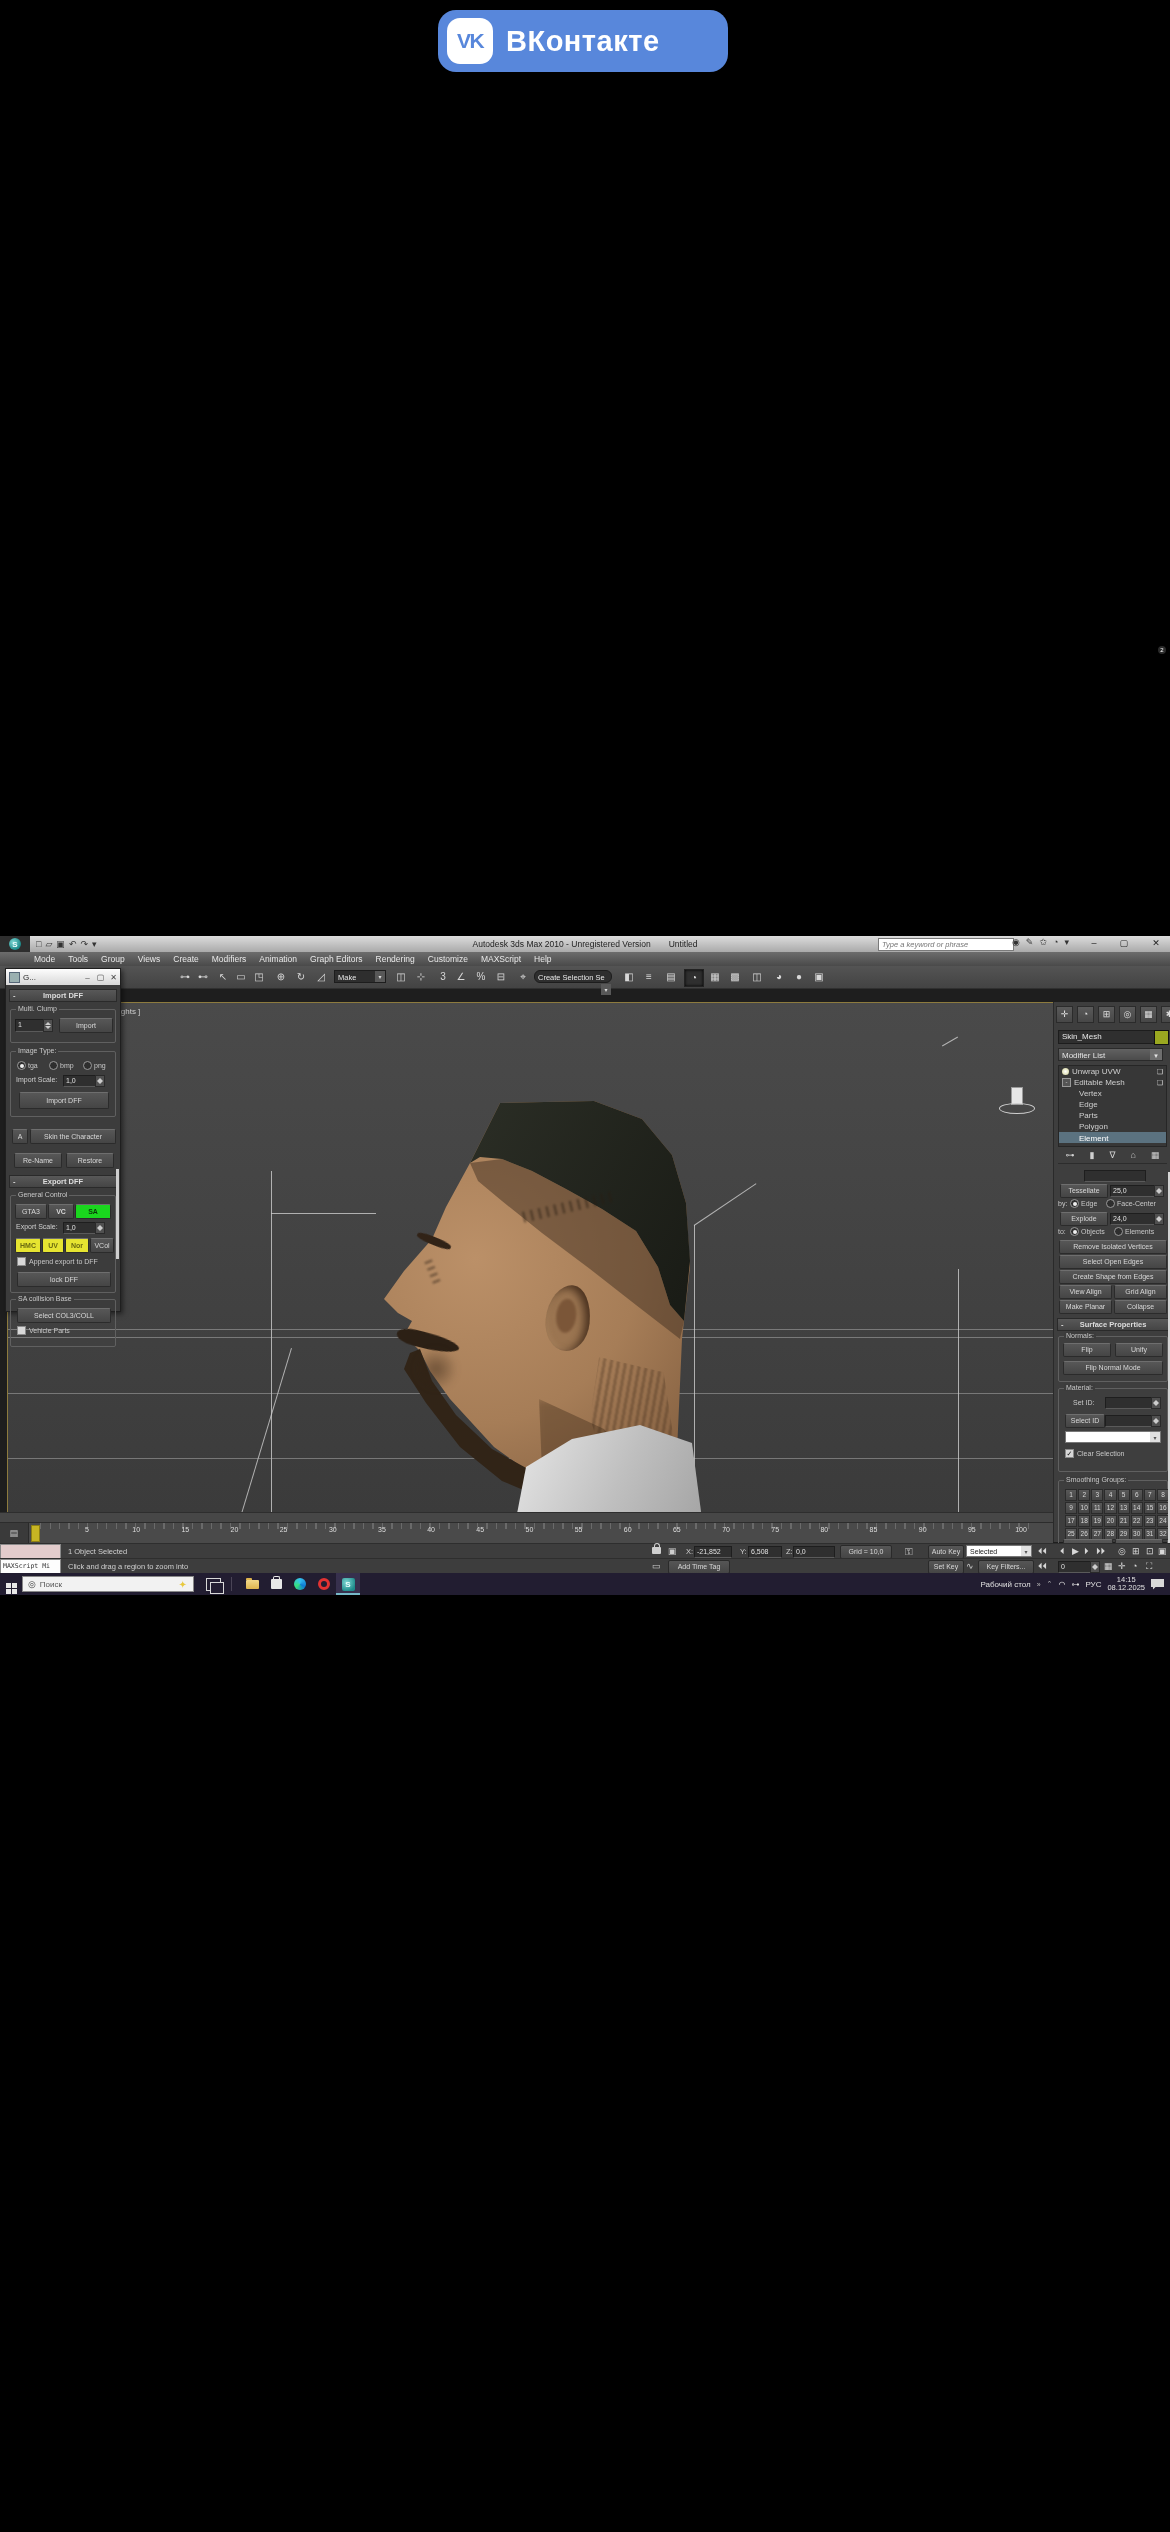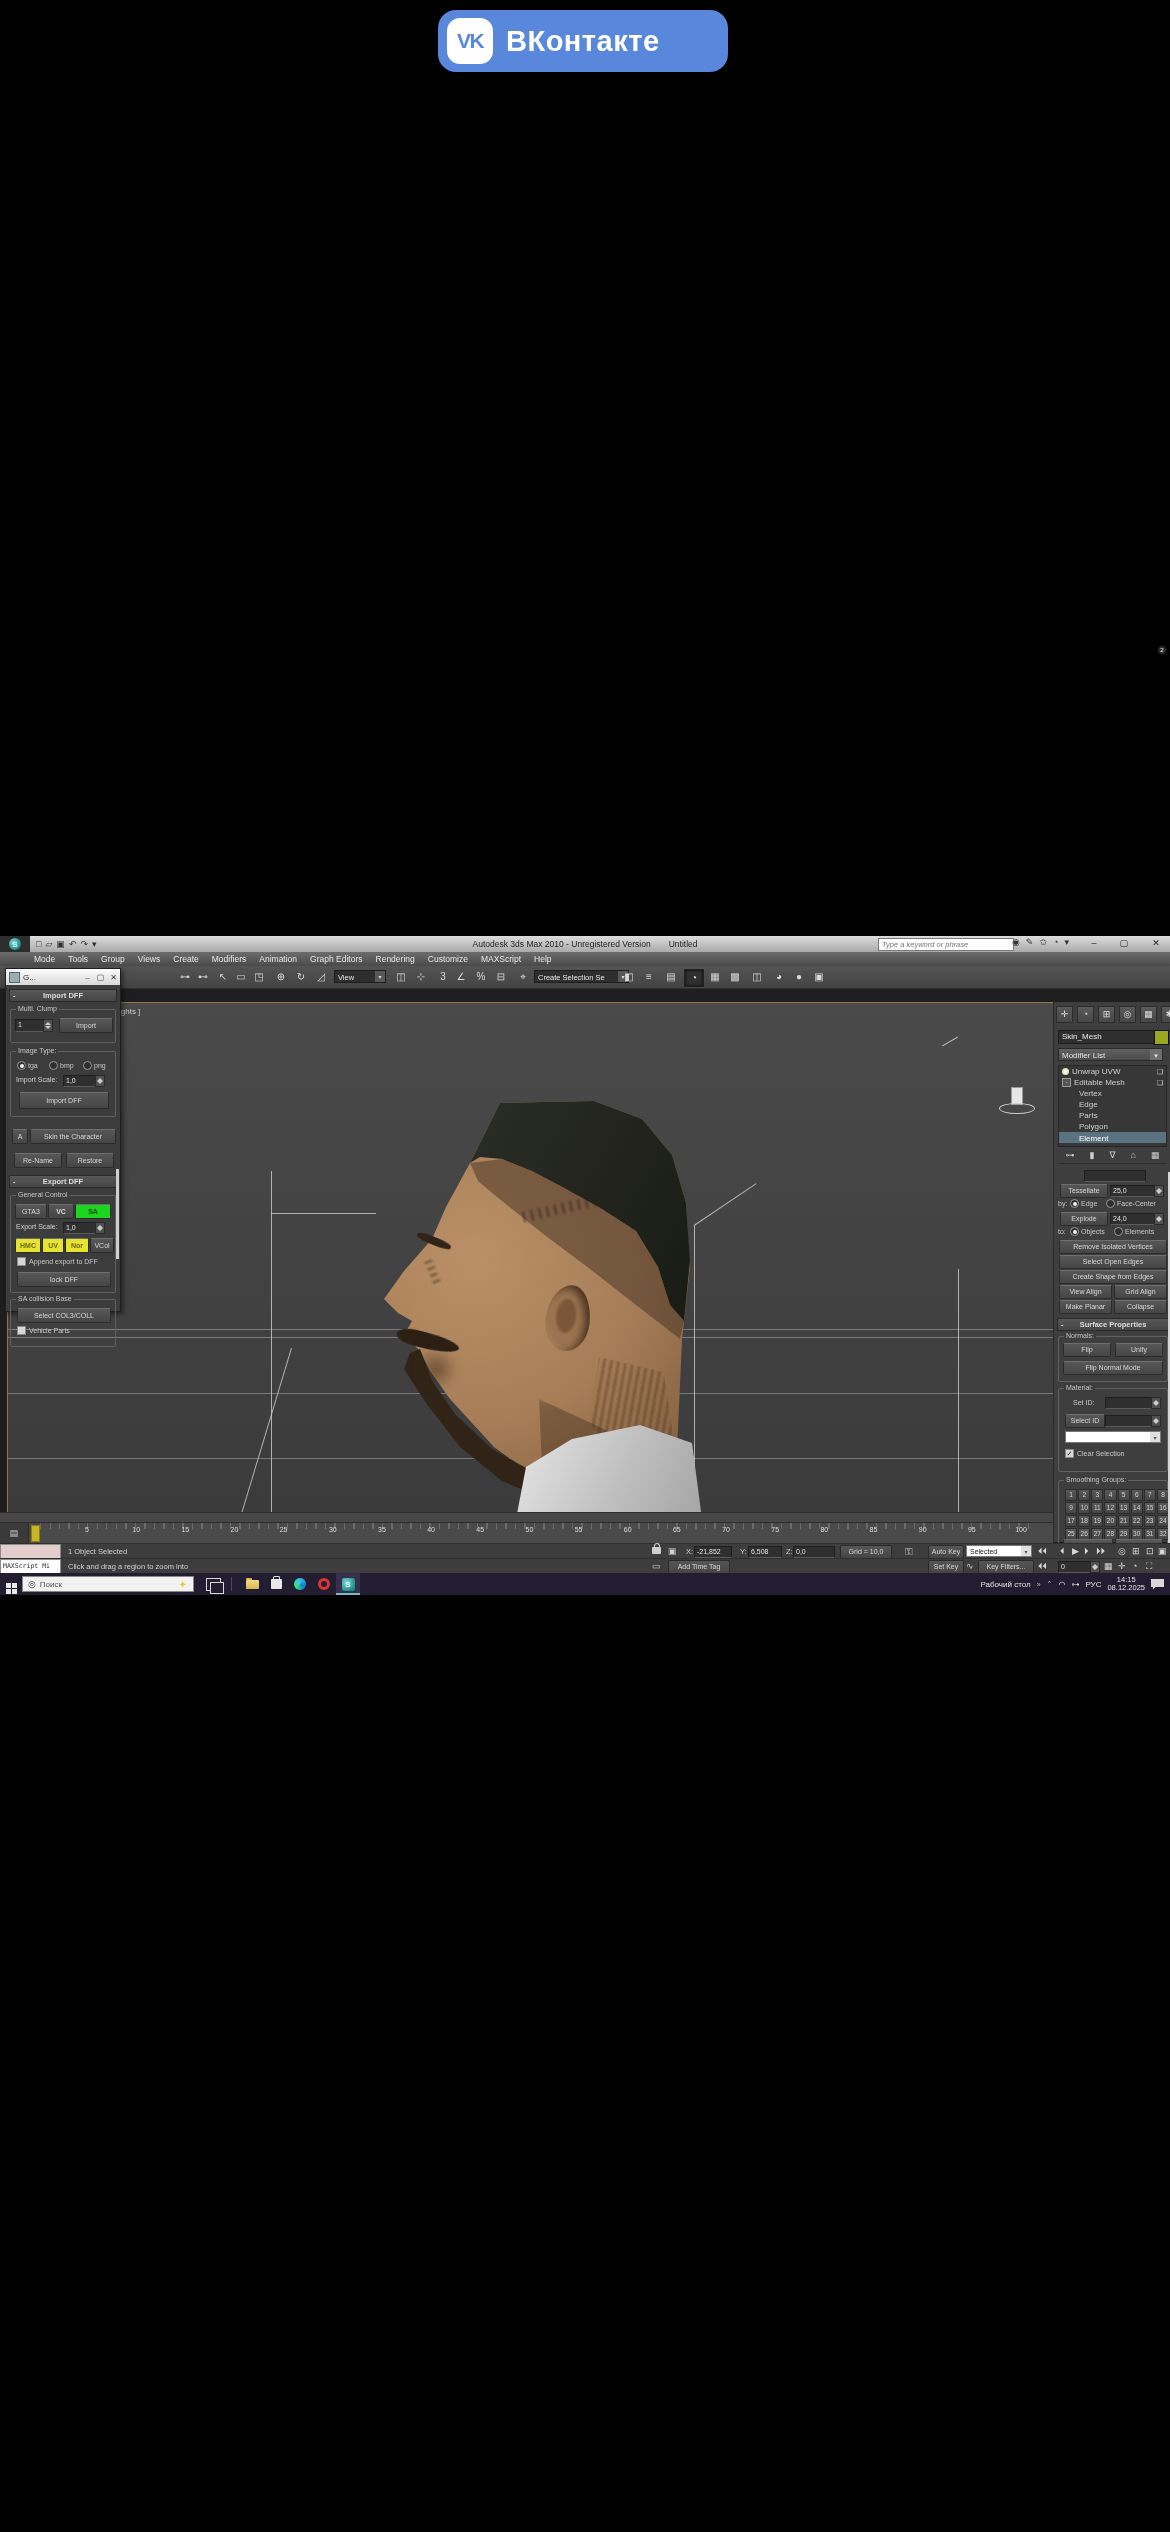--- a/index.html
+++ b/index.html
@@ -253,29 +253,29 @@
 
   <div class="abs" id="toolbar">
     <div class="tool" style="left:176px;">⊶</div>
     <div class="tool" style="left:194px;">⊷</div>
     <div class="tool" style="left:214px;">↖</div>
     <div class="tool" style="left:232px;">▭</div>
     <div class="tool" style="left:250px;">◳</div>
     <div class="tool" style="left:272px;">⊕</div>
     <div class="tool" style="left:292px;">↻</div>
     <div class="tool" style="left:312px;">◿</div>
-    <div class="dd" style="left:334px;width:52px;"><span>View</span><span class="ar">▾</span></div>
+    <div class="dd" style="left:334px;width:52px;"><span>Make</span><span class="ar">▾</span></div>
     <div class="tool" style="left:392px;">◫</div>
     <div class="tool" style="left:412px;">⊹</div>
     <div class="tool" style="left:434px;">3</div>
     <div class="tool" style="left:452px;">∠</div>
     <div class="tool" style="left:472px;">%</div>
     <div class="tool" style="left:492px;">⊟</div>
     <div class="tool" style="left:514px;">⌖</div>
-    <div class="dd" style="left:534px;width:95px;"><span>Create Selection Se</span><span class="ar">▾</span></div>
+    <div class="dd" style="left:534px;width:78px;border-radius:6px;"><span>Create Selection Se</span><span class="ar">▾</span></div>
     <div class="tool" style="left:620px;">◧</div>
     <div class="tool" style="left:640px;">≡</div>
     <div class="tool" style="left:662px;">▤</div>
     <div class="tool pressed" style="left:684px;">◔</div>
     <div class="tool" style="left:706px;">▦</div>
     <div class="tool" style="left:726px;">▩</div>
     <div class="tool" style="left:748px;">◫</div>
     <div class="tool" style="left:770px;">◕</div>
     <div class="tool" style="left:790px;">●</div>
     <div class="tool" style="left:810px;">▣</div>

